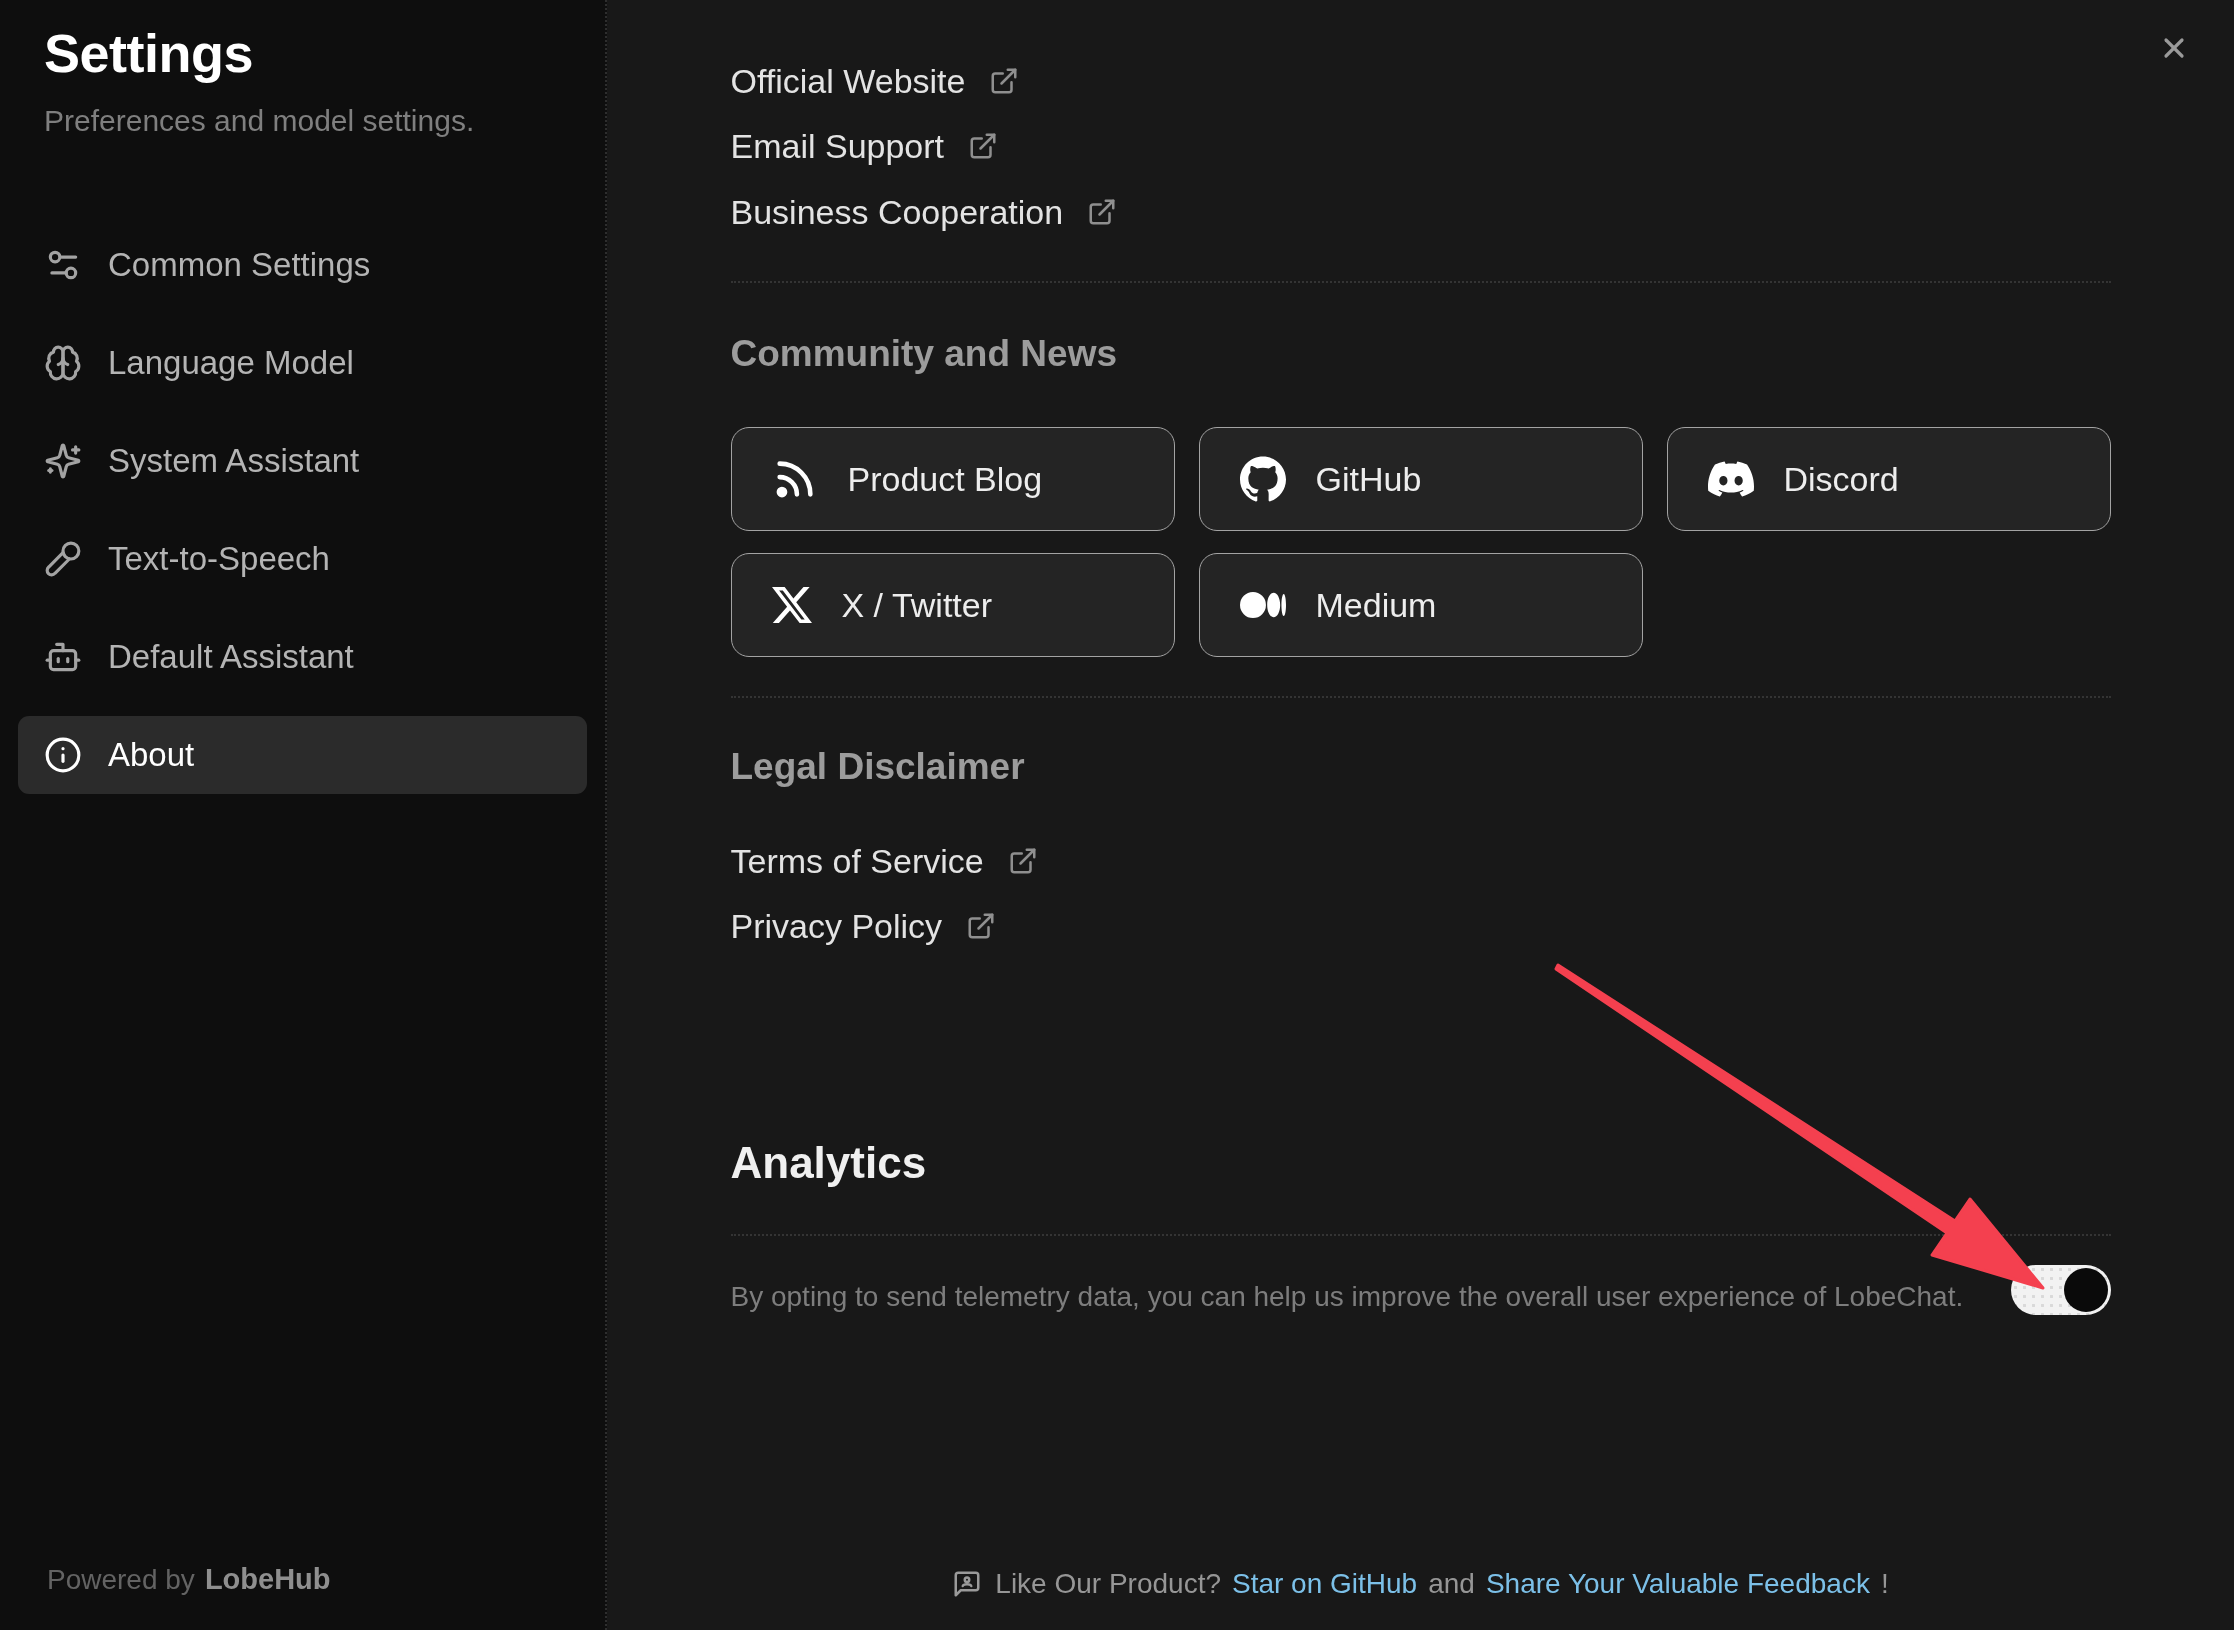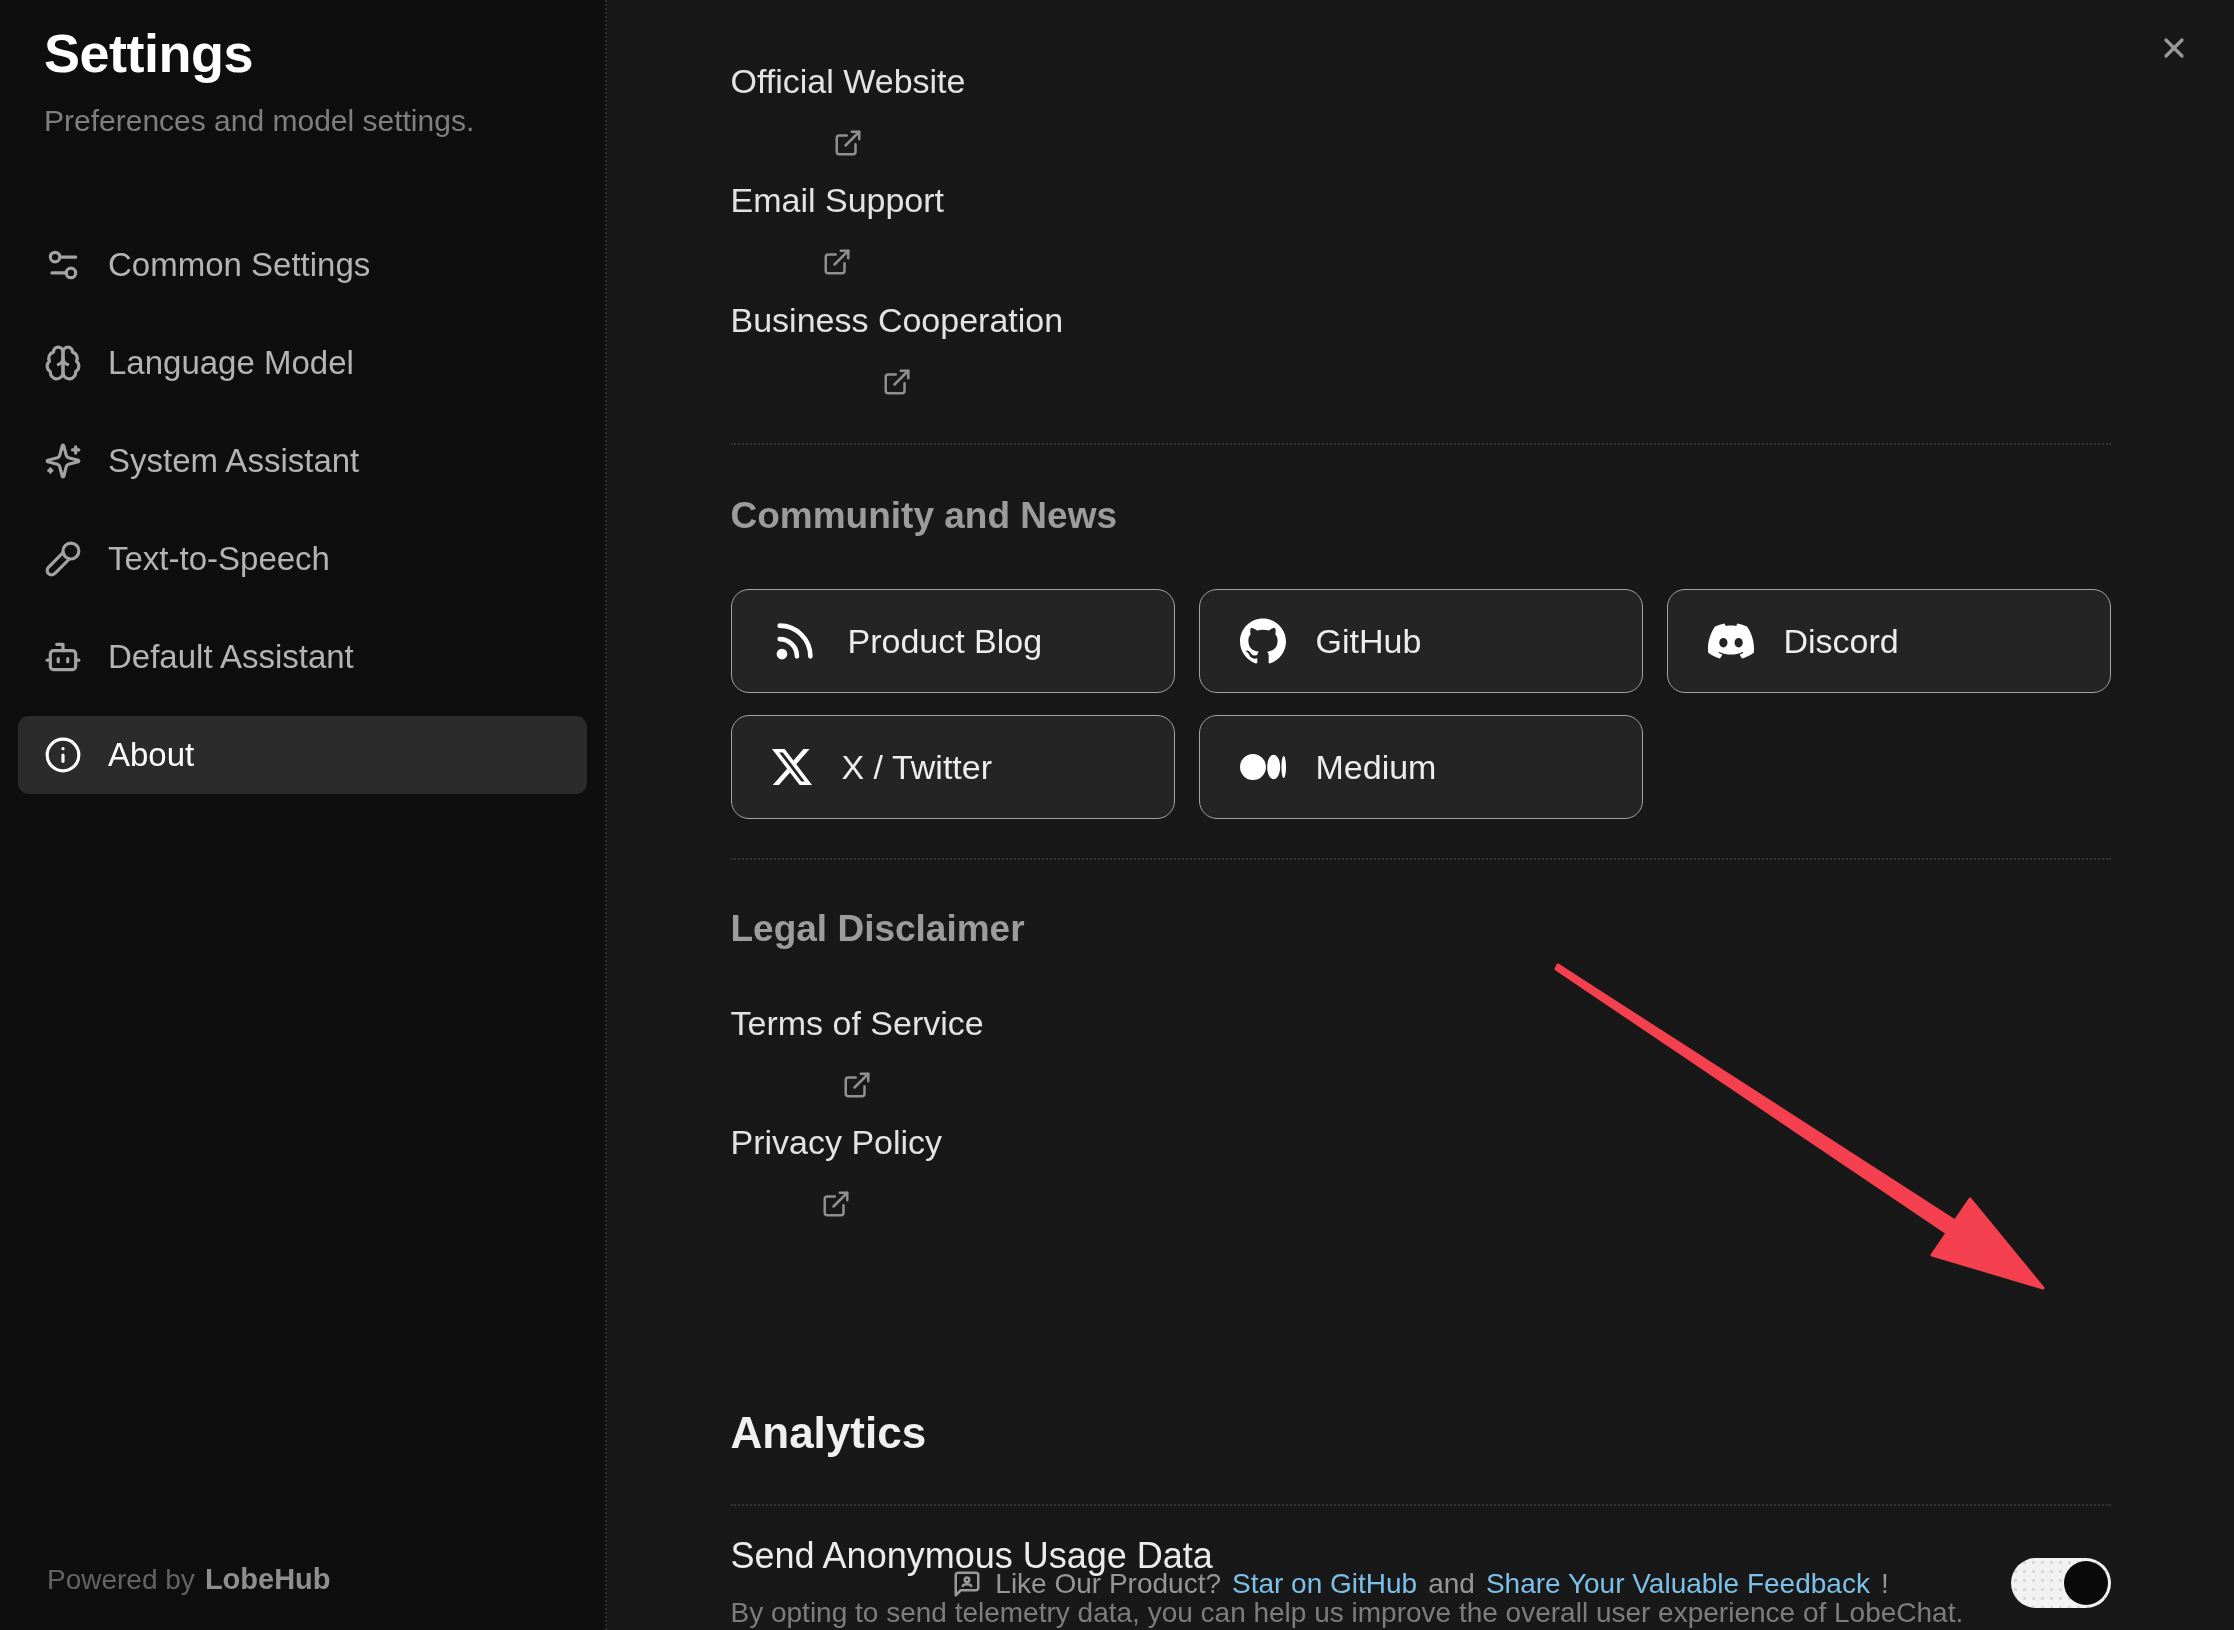--- a/index.html
+++ b/index.html
@@ -53,21 +53,21 @@
 
   .group-title {
     font-size:37px; font-weight:700; color:#9c9c9c; line-height:46px;
   }
   .group-title.clipped { margin-top:-38px; color:#ededed; }
   .group-title.bright { font-size:44px; color:#f0f0f0; line-height:52px; }
 
   .link-row {
     display:flex; align-items:center; gap:24px;
     font-size:34px; color:#e3e3e3; line-height:46px;
-    cursor:pointer; width:max-content;flex-direction:column;
+    cursor:pointer; width:max-content;
   }
   .link-row .ext { color:#8f8f8f; display:flex; }
   .link-row .ext svg { width:30px; height:30px; }
 
   .divider { border-top:2px dotted #343434; height:0; }
 
   .btn-grid {
     display:grid; grid-template-columns:repeat(3,1fr);
     column-gap:24px; row-gap:22px; margin-top:50px;
   }
@@ -323,21 +323,20 @@
           </svg>
       </span>
     </div>
 
     <h2 class="group-title bright" style="margin-top:188px;">Analytics</h2>
 
     <div class="divider" style="margin-top:45px;"></div>
 
     <div class="setting-row">
       <div class="setting-meta">
-        <div class="setting-label">Send Anonymous Usage Data</div>
         <div class="setting-desc">By opting to send telemetry data, you can help us improve the overall user experience of LobeChat.</div>
       </div>
       <div class="toggle">
         <div class="knob"></div>
       </div>
     </div>
 
   </div>
 
   <div class="main-footer">

